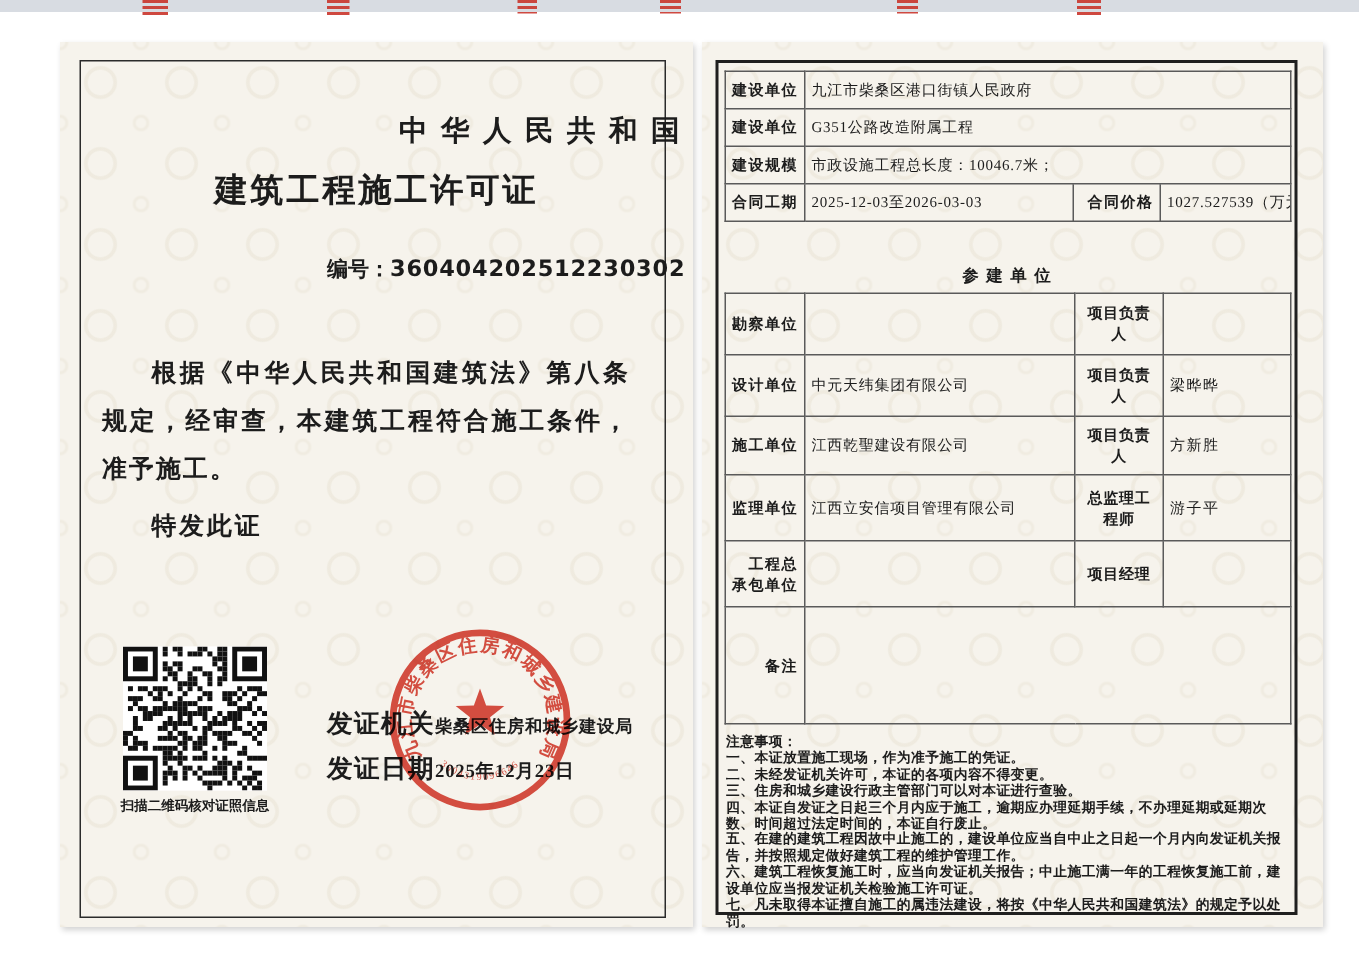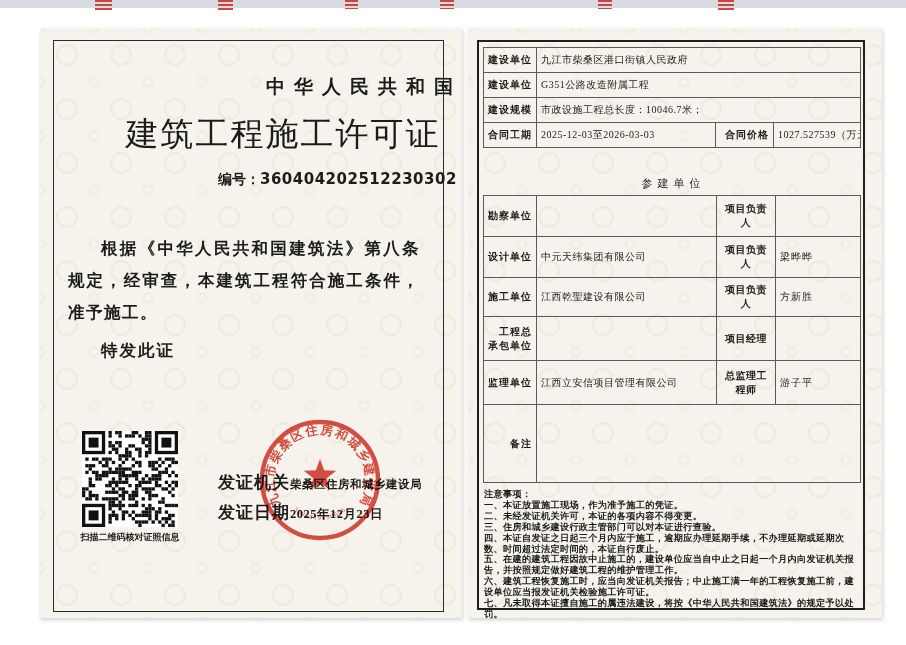--- a/index.html
+++ b/index.html
@@ -14,21 +14,21 @@
     background-image:
       radial-gradient(circle, rgba(203,192,162,0) 8px, rgba(203,192,162,.17) 9px, rgba(203,192,162,.17) 10.5px, rgba(203,192,162,0) 11.5px),
       radial-gradient(circle, rgba(203,192,162,0) 3px, rgba(203,192,162,.15) 4px, rgba(203,192,162,.15) 5px, rgba(203,192,162,0) 6px);
     background-size:54px 54px,54px 54px;background-position:0 0,27px 27px;
     box-shadow:1px 2px 4px rgba(0,0,0,.18);}
   .page-left{left:40px;width:422px;}
   .page-right{left:468px;width:414px;}
   .inner-frame{position:absolute;left:13px;top:12px;width:389px;height:570px;border:1.5px solid #2b2b2b;}
   
   .country{position:absolute;left:0;top:46px;width:100%;text-align:right;font-size:19px;font-weight:bold;letter-spacing:9px;text-indent:9px;}
-  .cert-title{position:absolute;left:0;top:84px;width:100%;text-align:center;font-size:33px;font-weight:normal;letter-spacing:2px;padding-left:32px;}
+  .cert-title{position:absolute;left:0;top:84px;width:100%;text-align:center;font-size:22px;font-weight:bold;letter-spacing:2px;}
   .no-line{position:absolute;left:178px;top:142px;font-size:14px;font-weight:bold;}
   .no-line .num{font-family:"DejaVu Sans","Liberation Sans",sans-serif;font-weight:bold;font-size:15px;letter-spacing:.5px;}
   .body-par{position:absolute;left:28px;top:205px;width:352px;font-size:16.5px;font-weight:bold;
     line-height:32px;text-indent:2em;letter-spacing:1.5px;text-align:justify;}
   .tefa{position:absolute;left:61px;top:312px;font-size:16.5px;font-weight:bold;letter-spacing:2px;}
   .qr-box{position:absolute;left:42px;top:403px;width:96px;height:96px;background:#fff;}
   .qr-caption{position:absolute;left:30px;top:503px;width:120px;text-align:center;font-size:9px;font-weight:bold;letter-spacing:0;}
   .issue-line{position:absolute;left:178px;white-space:nowrap;}
   .issue-label{font-size:17px;font-weight:bold;letter-spacing:1px;}
   .issue-small{font-size:11.5px;font-weight:bold;letter-spacing:.5px;}
@@ -38,21 +38,21 @@
   .seal{position:absolute;left:214px;top:386px;width:132px;height:132px;opacity:.88;mix-blend-mode:multiply;}
   
   .outer-box{position:absolute;left:9px;top:12px;width:388px;height:570px;border:2px solid #1f1f1f;box-sizing:border-box;}
   table.form{border-collapse:collapse;position:absolute;left:4px;table-layout:fixed;}
   table.form td{border:1px solid #5a5a5a;padding:0 4px;font-size:10px;overflow:hidden;}
   td.lbl{text-align:right;font-weight:bold;letter-spacing:1px;padding:0 2px;white-space:pre-line;}
   td.val{font-size:10.5px;letter-spacing:.5px;}
   td.role{text-align:center;font-weight:bold;font-size:9.5px;letter-spacing:.5px;padding:0 1px;}
   td.person{font-size:10.5px;letter-spacing:1px;}
   td.nowrap{white-space:nowrap;}
-  .sect-title{position:absolute;left:0;top:134px;width:100%;text-align:center;font-size:11px;font-weight:normal;letter-spacing:5px;text-indent:5px;}
+  .sect-title{position:absolute;left:0;top:134px;width:100%;text-align:center;font-size:11px;font-weight:bold;letter-spacing:5px;text-indent:5px;}
   .notes{position:absolute;left:5px;top:447px;width:372px;font-size:9.2px;line-height:10.9px;letter-spacing:.3px;font-weight:bold;}
   .notes div{margin:0;}
 </style>
 </head>
 <body>
 
 <div class="stage">
   <div class="top-band"></div>
   <div class="redmark" style="left:95px;width:17px;"></div>
   <div class="redmark" style="left:218px;width:15px;"></div>
@@ -446,31 +446,31 @@
           <td class="role">项目负责人</td>
           <td class="person">梁晔晔</td>
         </tr>
         <tr style="height:39px">
           <td class="lbl">施工单位</td>
           <td class="val">江西乾聖建设有限公司</td>
           <td class="role">项目负责人</td>
           <td class="person">方新胜</td>
         </tr>
         <tr style="height:44px">
+          <td class="lbl">监理单位</td>
+          <td class="val">江西立安信项目管理有限公司</td>
+          <td class="role">总监理工程师</td>
+          <td class="person">游子平</td>
+        </tr>
+        <tr style="height:44px">
           <td class="lbl">工程总
 承包单位</td>
           <td class="val"></td>
           <td class="role">项目经理</td>
           <td class="person"></td>
-        </tr>
-        <tr style="height:44px">
-          <td class="lbl">监理单位</td>
-          <td class="val">江西立安信项目管理有限公司</td>
-          <td class="role">总监理工程师</td>
-          <td class="person">游子平</td>
         </tr>
         <tr style="height:78px">
           <td class="lbl">备注</td>
           <td class="val" colspan="3"></td>
         </tr>
       </tbody>
         </table>
 
       <div class="notes">
         <div>注意事项：</div>

